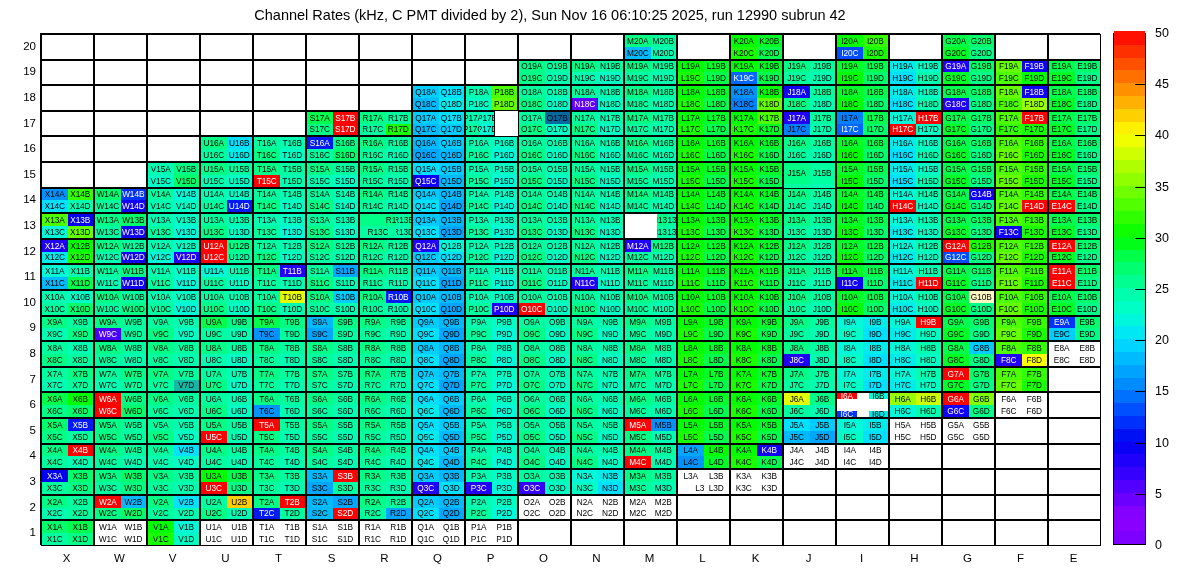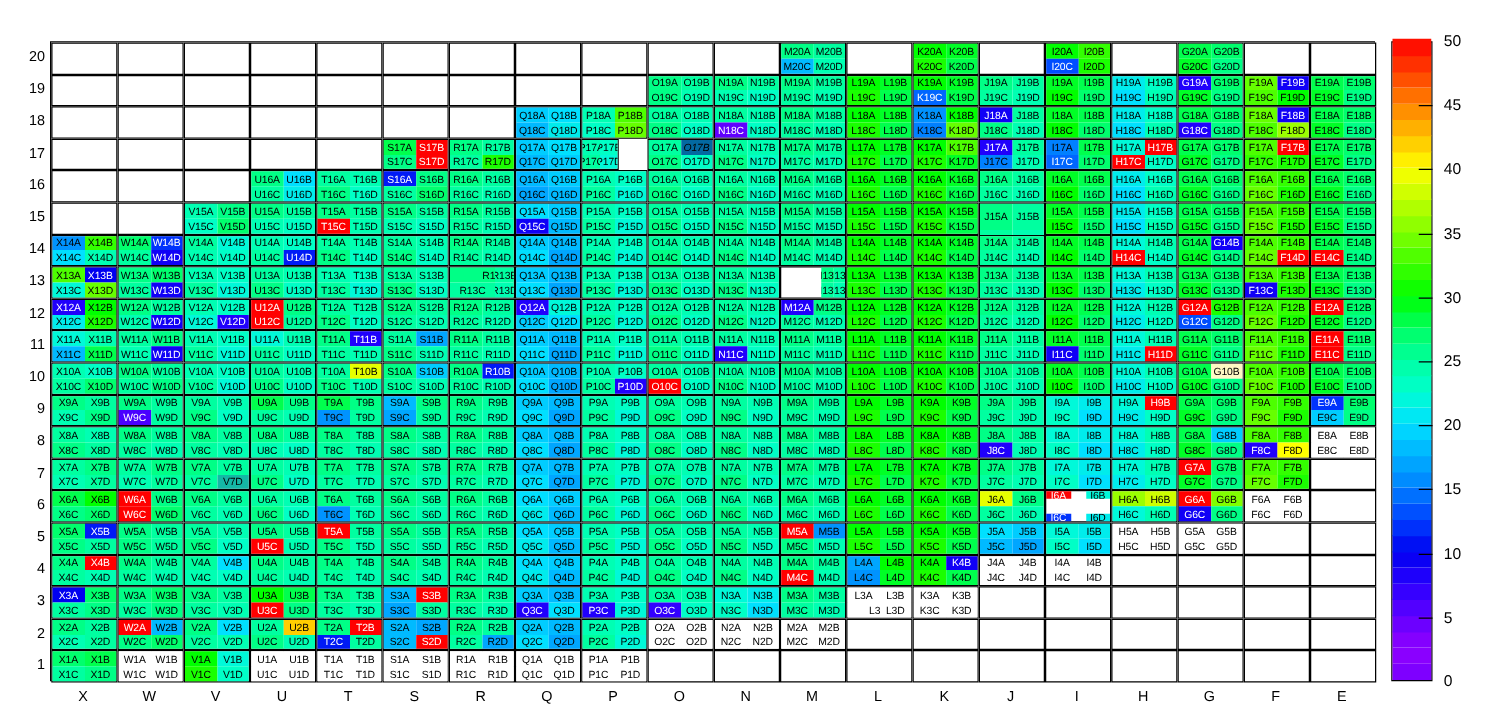--- a/index.html
+++ b/index.html
@@ -30,20 +30,21 @@
   #palette{position:absolute;border:1px solid #000;box-sizing:border-box;}
   .pband{position:absolute;left:0;right:0;}
   .ptick{position:absolute;font-size:12.5px;color:#000;transform:translateY(-50%);
          white-space:nowrap;}
   .pmark{position:absolute;height:1px;background:#000;}
 </style>
 </head>
 <body>
 <div id="root">
 
+<div id="title">Channel Rates (kHz, C PMT divided by 2), Sun Nov 16 06:10:25 2025, run 12990 subrun 42</div>
 
 <div id="plot" style="left: 40px; top: 33px; width: 1060px; height: 512px;">
       <div class="cell" style="left: 0px; top: 0px; width: 53px; height: 25.6px;"></div>
       <div class="cell" style="left: 0px; top: 25.6px; width: 53px; height: 25.6px;"></div>
       <div class="cell" style="left: 0px; top: 51.2px; width: 53px; height: 25.6px;"></div>
       <div class="cell" style="left: 0px; top: 76.8px; width: 53px; height: 25.6px;"></div>
       <div class="cell" style="left: 0px; top: 102.4px; width: 53px; height: 25.6px;"></div>
       <div class="cell" style="left: 0px; top: 128px; width: 53px; height: 25.6px;"></div>
       <div class="cell" style="left: 0px; top: 153.6px; width: 53px; height: 25.6px;">
         <div class="sub" style="background: rgb(0, 147, 255); color: rgb(0, 0, 0);">X14A</div>
@@ -952,21 +953,21 @@
         <div class="sub" style="background: rgb(0, 255, 179); color: rgb(0, 0, 0);">O19D</div>
       </div>
       <div class="cell" style="left: 477px; top: 51.2px; width: 53px; height: 25.6px;">
         <div class="sub" style="background: rgb(0, 255, 160); color: rgb(0, 0, 0);">O18A</div>
         <div class="sub" style="background: rgb(0, 255, 179); color: rgb(0, 0, 0);">O18B</div>
         <div class="sub" style="background: rgb(0, 255, 134); color: rgb(0, 0, 0);">O18C</div>
         <div class="sub" style="background: rgb(0, 255, 198); color: rgb(0, 0, 0);">O18D</div>
       </div>
       <div class="cell" style="left: 477px; top: 76.8px; width: 53px; height: 25.6px;">
         <div class="sub" style="background: rgb(0, 255, 160); color: rgb(0, 0, 0);">O17A</div>
-        <div class="sub" style="background: #0369a1; color: rgb(0, 0, 0); font-style: italic;">O17B</div>
+        <div class="sub" style="background: #0369a1; color: rgb(0, 0, 0);">O17B</div>
         <div class="sub" style="background: rgb(0, 255, 134); color: rgb(0, 0, 0);">O17C</div>
         <div class="sub" style="background: rgb(0, 255, 198); color: rgb(0, 0, 0);">O17D</div>
       </div>
       <div class="cell" style="left: 477px; top: 102.4px; width: 53px; height: 25.6px;">
         <div class="sub" style="background: rgb(0, 255, 160); color: rgb(0, 0, 0);">O16A</div>
         <div class="sub" style="background: rgb(0, 255, 179); color: rgb(0, 0, 0);">O16B</div>
         <div class="sub" style="background: rgb(0, 255, 134); color: rgb(0, 0, 0);">O16C</div>
         <div class="sub" style="background: rgb(0, 255, 198); color: rgb(0, 0, 0);">O16D</div>
       </div>
       <div class="cell" style="left: 477px; top: 128px; width: 53px; height: 25.6px;">

